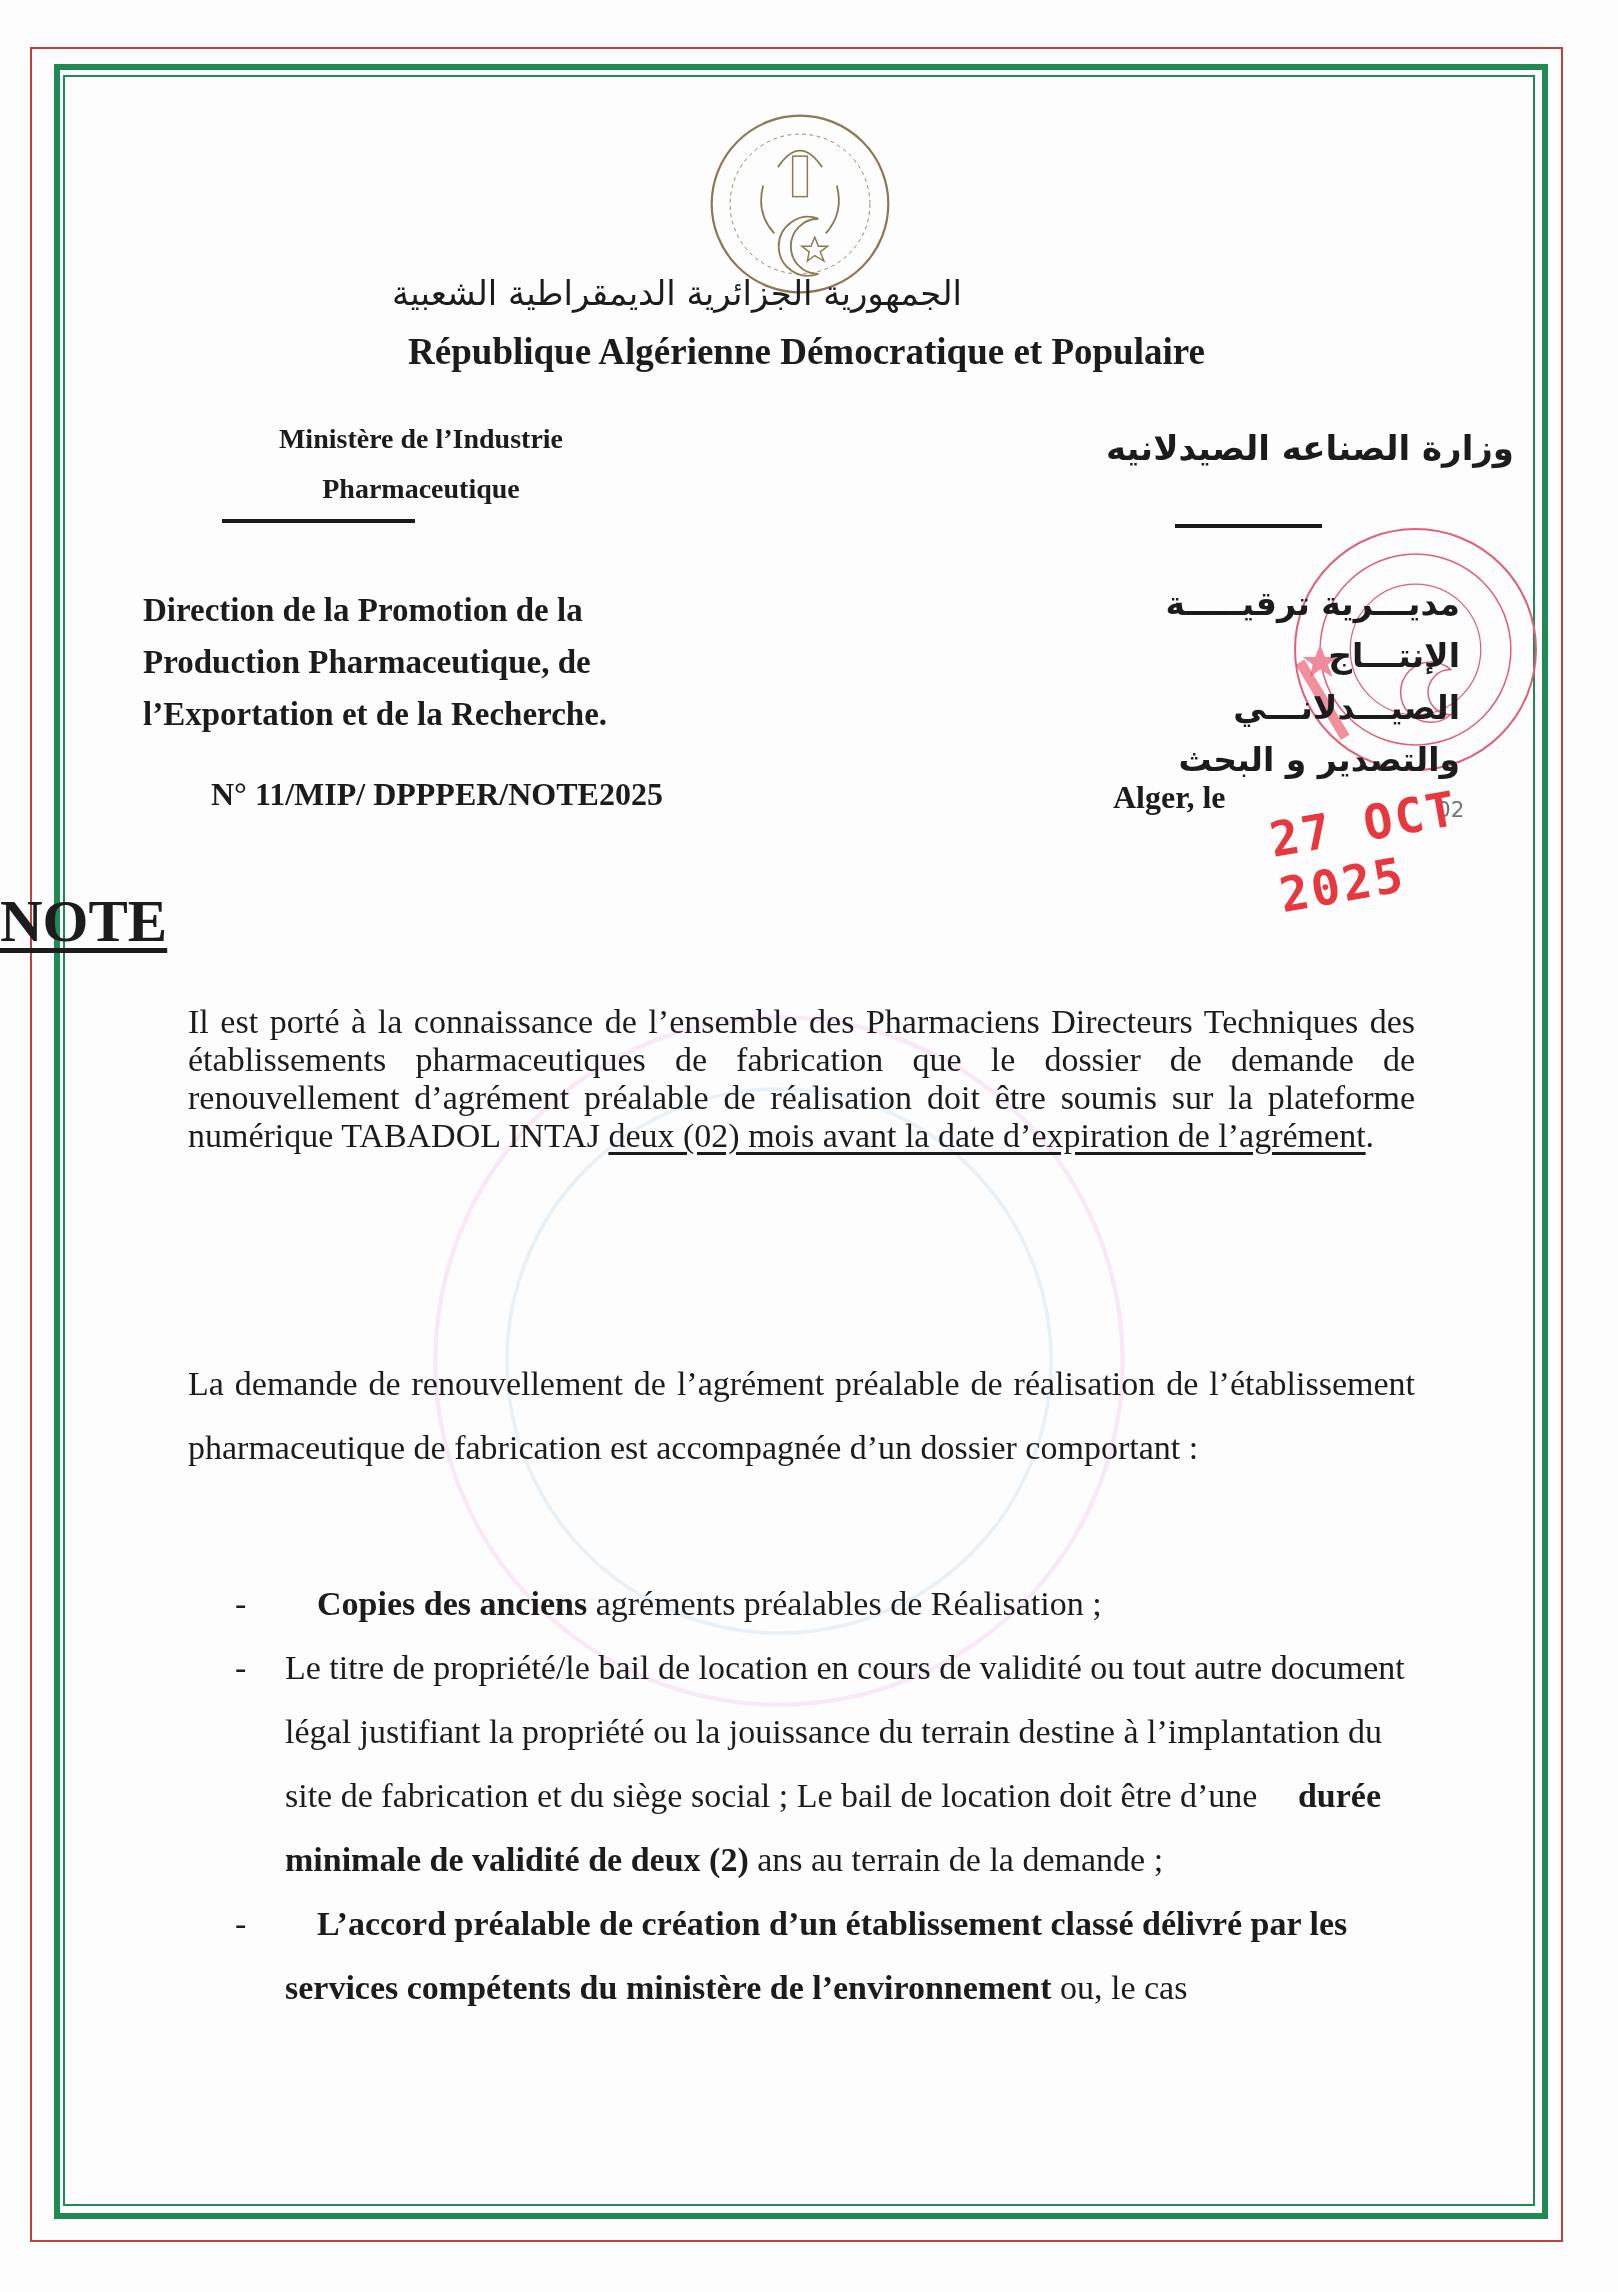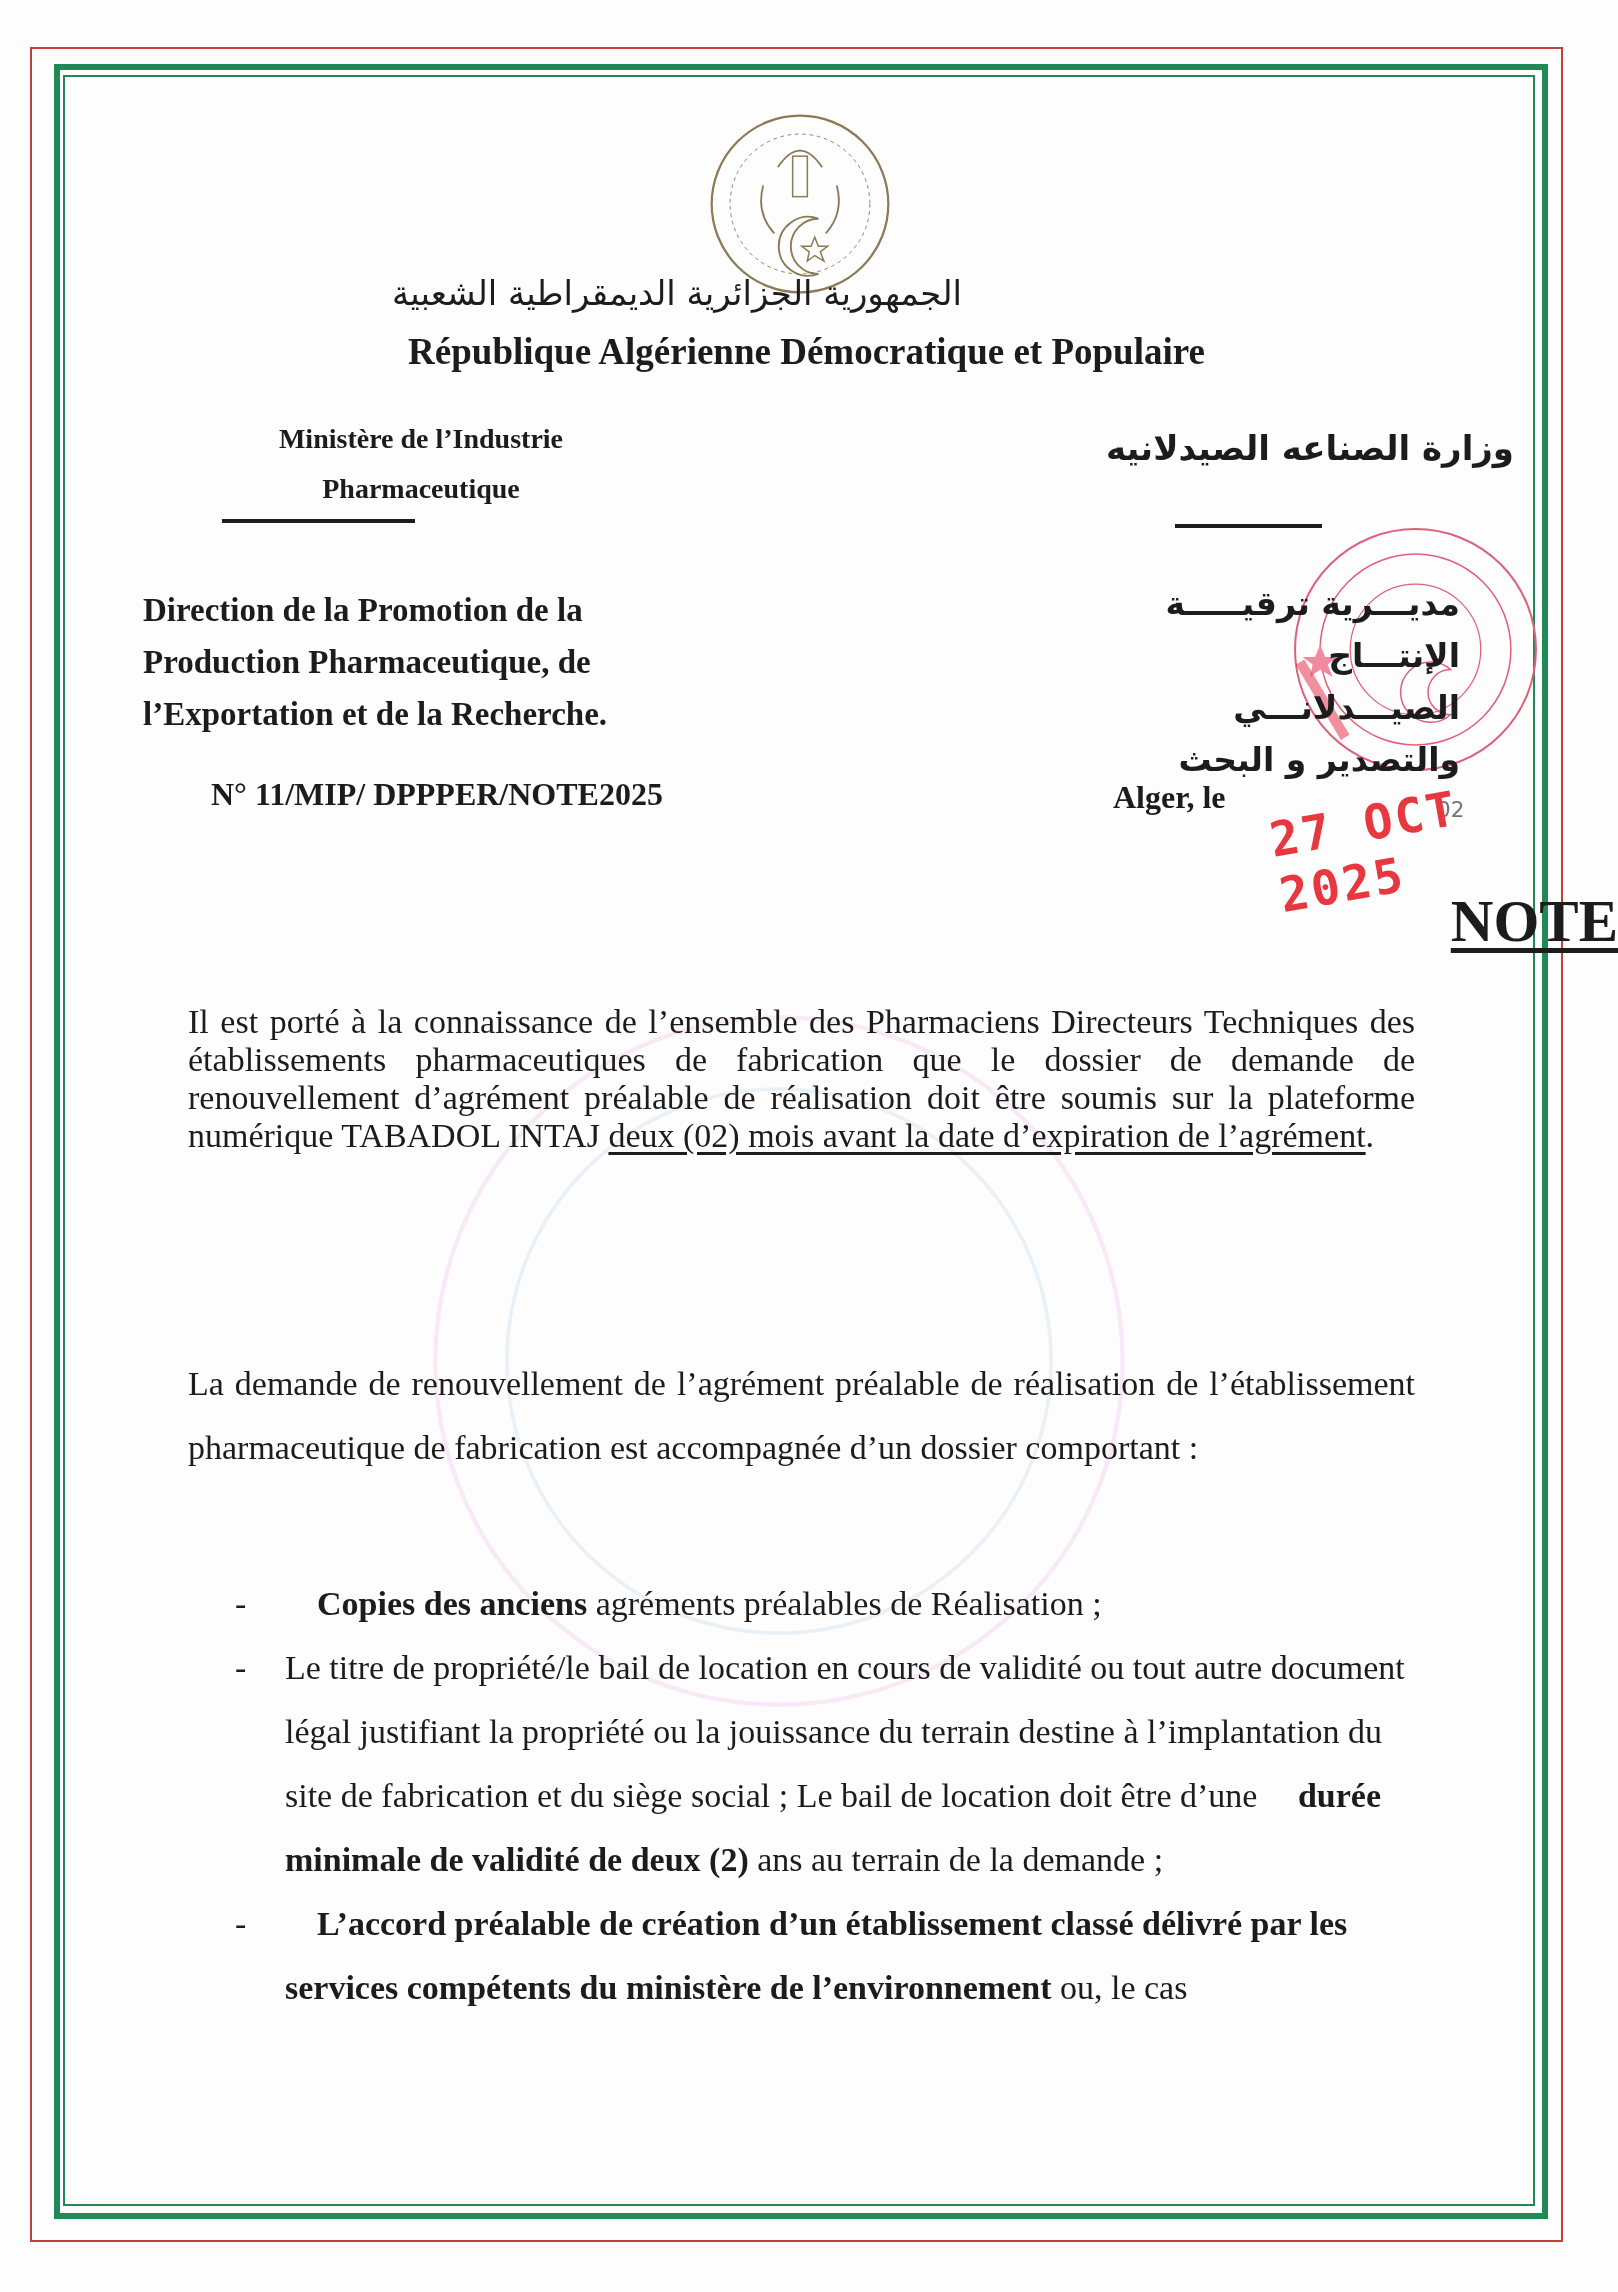--- a/index.html
+++ b/index.html
@@ -23,21 +23,21 @@
   .direction-fr { left:143px; top:584px; width:645px; font-weight:bold; font-size:33px; line-height:52px; }
   .direction-ar { left:1111px; top:578px; width:349px; text-align:right; direction:rtl; font-family:"DejaVu Sans", sans-serif; font-weight:bold; font-size:33px; line-height:52px; }
 
   .ref-number { left:211px; top:776px; font-weight:bold; font-size:32px; }
   .alger-le { left:1113px; top:779px; font-weight:bold; font-size:32px; }
 
   .stamp-seal { left:1290px; top:524px; width:251px; height:251px; }
   .date-stamp { left:1285px; top:811px; color:#e8383f; font-family:"DejaVu Sans Mono", monospace; font-weight:bold; font-size:48px; transform:rotate(-10deg); transform-origin:left bottom; letter-spacing:2.7px; }
   .stamp-small { left:1437px; top:797px; color:#737373; font-family:"DejaVu Sans", sans-serif; font-size:21.5px; }
 
-  .note-title { left:0; width:1618px; top:887px; text-align:right; font-weight:bold; font-size:59px; text-decoration:underline; text-underline-offset:7.2px; }
+  .note-title { left:0; width:1618px; top:887px; text-align:left; font-weight:bold; font-size:59px; text-decoration:underline; text-underline-offset:7.2px; }
 
   .body { left:188px; width:1227px; font-size:34px; line-height:38px; }
   .p1 { top:1003px; text-align:justify; }
   .p2 { top:1352px; text-align:justify; line-height:64px; }
   .u { text-decoration:underline; text-underline-offset:5.4px; }
   .list { left:188px; width:1227px; top:1572px; font-size:34px; line-height:64px; }
   .li { display:flex; }
   .dash { width:97px; flex:none; padding-left:47px; box-sizing:border-box; }
   .li-text { flex:1; }
   b { font-weight:bold;margin-left:32px; }

